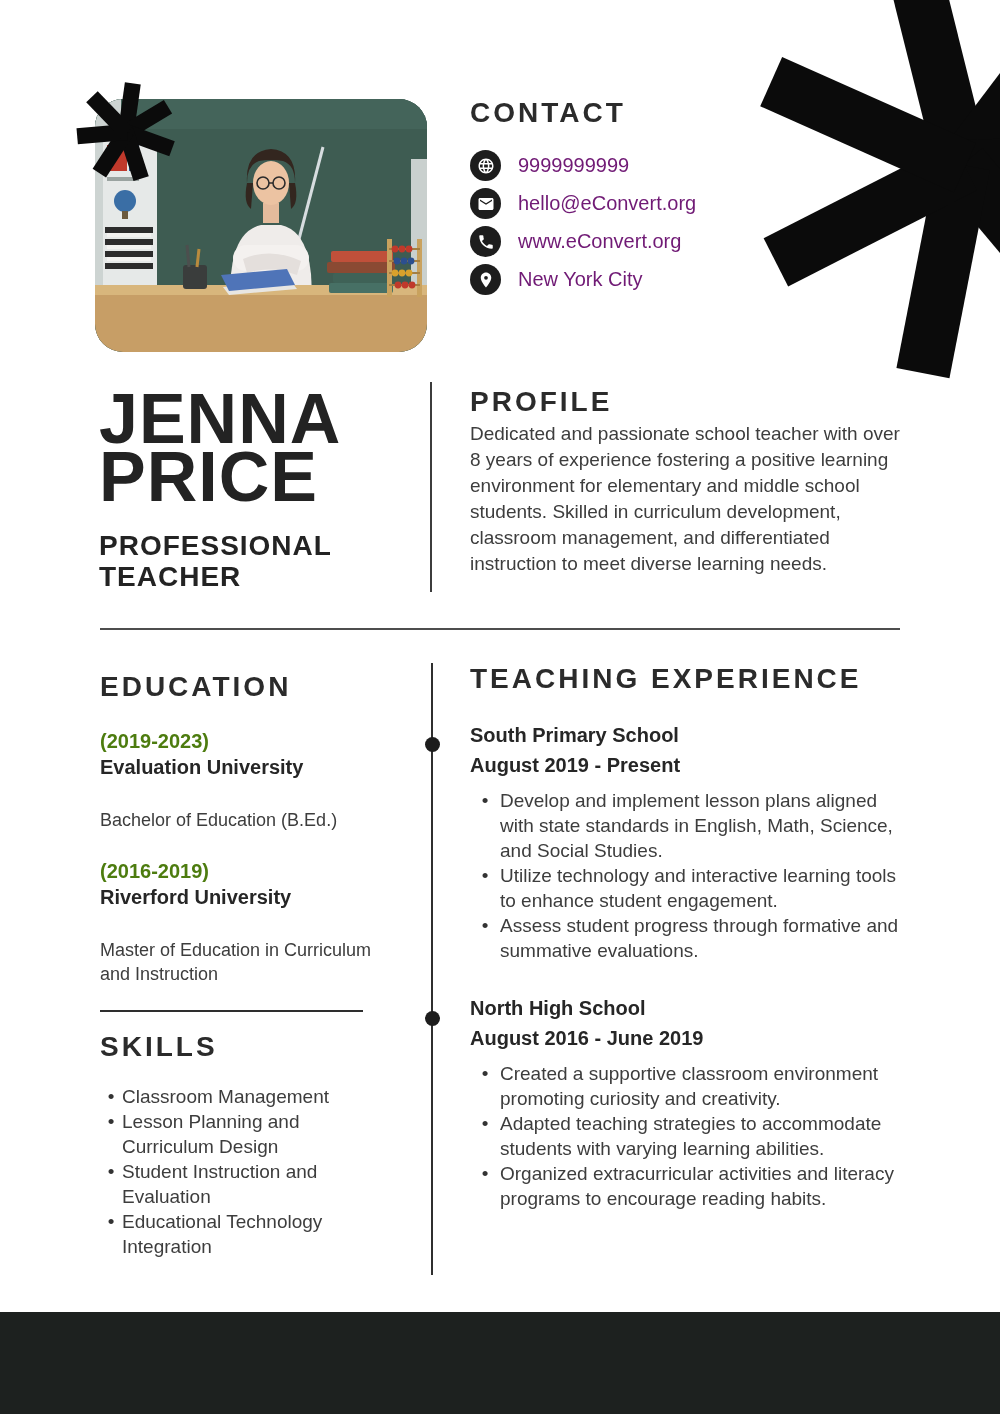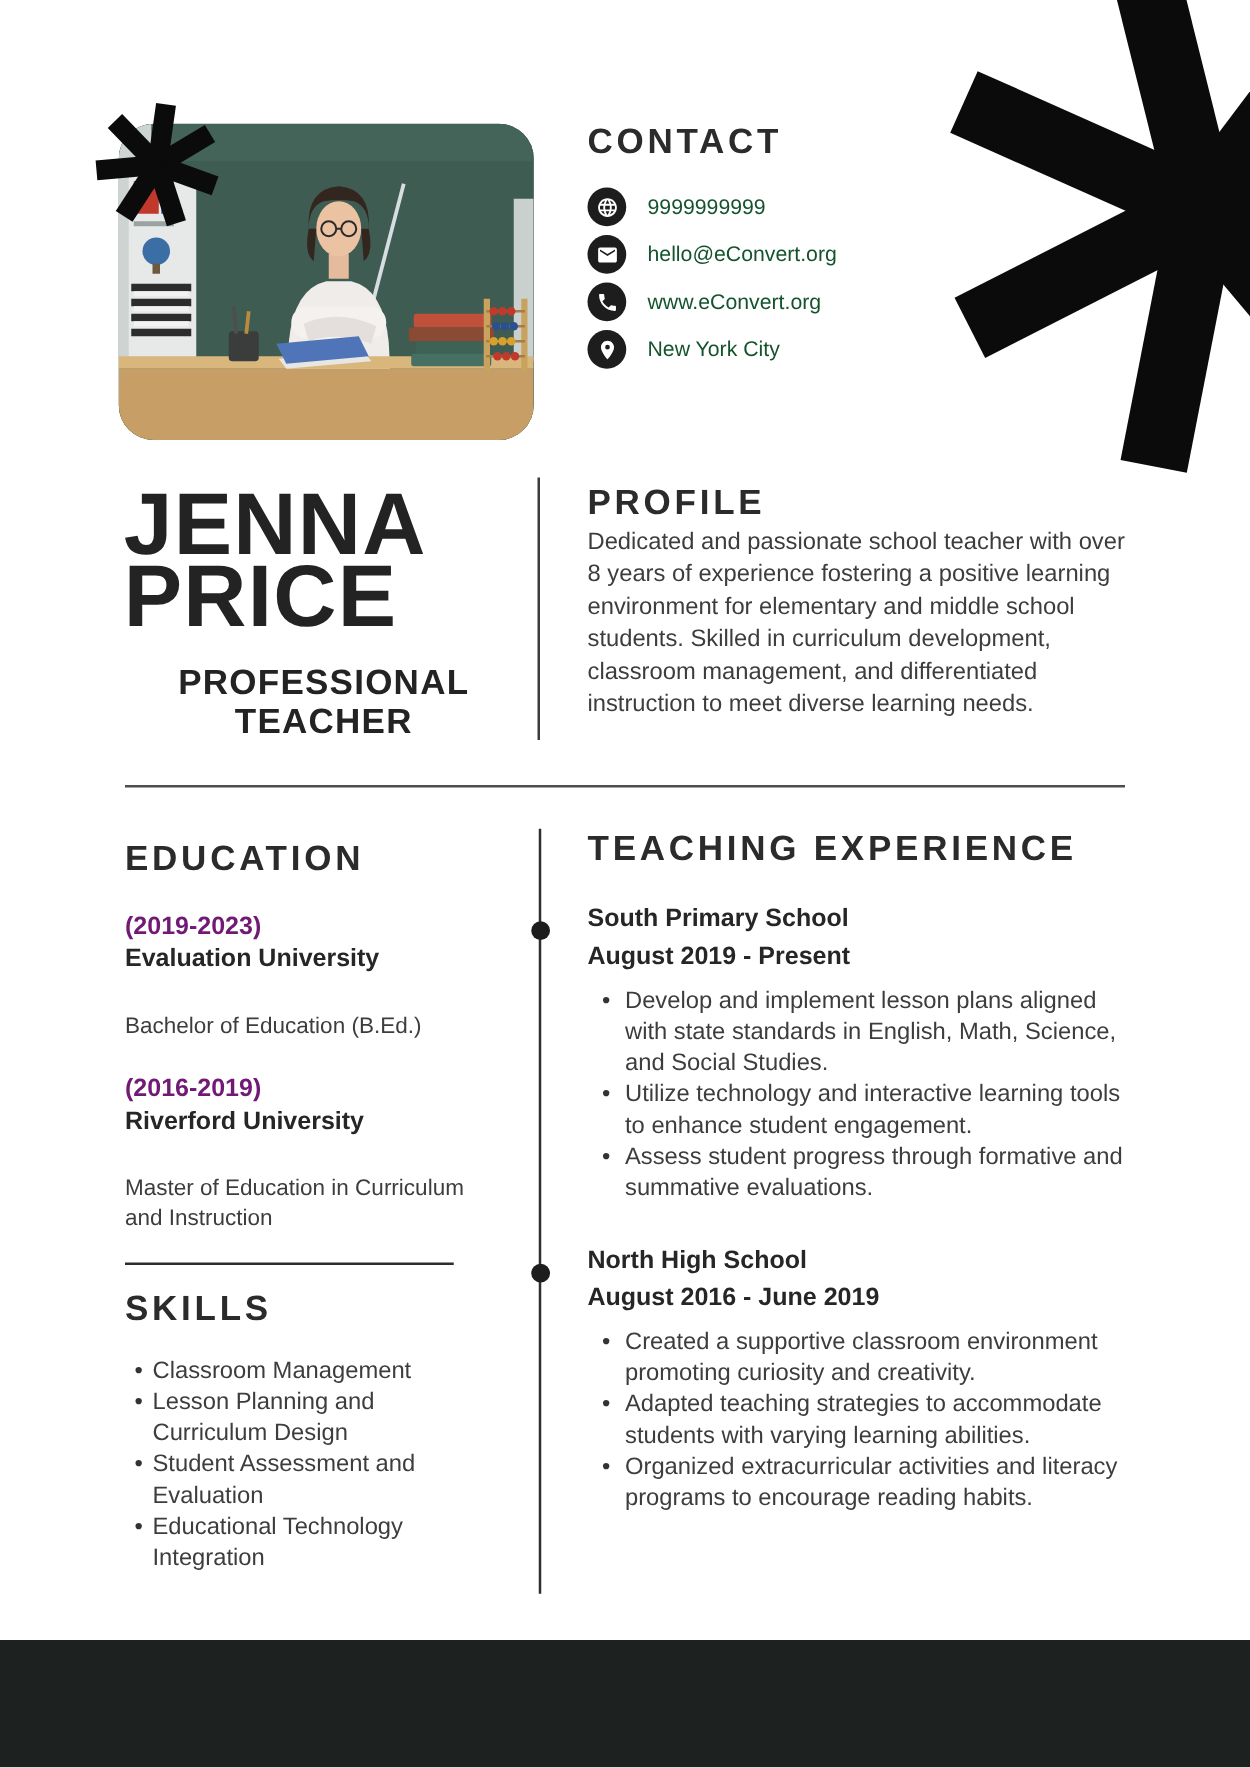--- a/index.html
+++ b/index.html
@@ -26,47 +26,47 @@
   .section-title {
     font-size:28px; font-weight:bold; letter-spacing:3px; color:#2b2b2b; line-height:34px;
   }
   .contact-rows { margin-top:20px; }
   .c-row { display:flex; align-items:center; margin-bottom:7px; height:31px; }
   .c-icon {
     width:31px; height:31px; border-radius:50%; background:#1d1d1d; flex:0 0 31px;
     display:flex; align-items:center; justify-content:center;
   }
   .c-icon svg { width:18px; height:18px; fill:#ffffff; }
-  .c-text { margin-left:17px; font-size:17px; color:#14532d; }
+  .c-text { margin-left:17px; font-size:20px; color:#701a75; }
 
   
   .name-block { position:absolute; left:99px; top:390px; width:320px; }
   .big-name { font-size:70px; line-height:58px; font-weight:bold; letter-spacing:1px; color:#232323; }
-  .role { margin-top:24px; font-size:28px; line-height:31px; font-weight:bold; letter-spacing:1px; color:#232323;text-align:center; }
+  .role { margin-top:24px; font-size:28px; line-height:31px; font-weight:bold; letter-spacing:1px; color:#232323; }
 
   
   .vline { position:absolute; width:2px; background:#3c3c3c; }
   .vline-profile { left:430px; top:382px; height:210px; }
   .vline-exp { left:431px; top:663px; height:612px; width:2px; background:#2f2f2f; }
   .timeline-dot { position:absolute; width:15px; height:15px; border-radius:50%; background:#1d1d1d; left:425px; }
   .dot-1 { top:737px; }
   .dot-2 { top:1011px; }
 
   
   .profile { position:absolute; left:470px; top:385px; width:444px; }
   .profile p { margin-top:2px; font-size:19px; line-height:26px; color:#3d3d3d; }
 
   
   .main-divider { position:absolute; left:100px; top:628px; width:800px; border-top:2px solid #4d4d4d; }
 
   
   .left-col { position:absolute; left:100px; top:670px; width:285px; }
   .edu-item { margin-top:24px; }
   .edu-item + .edu-item { margin-top:26px; }
-  .edu-years { font-size:20px; font-weight:bold; line-height:26px; color:#701a75; }
+  .edu-years { font-size:20px; font-weight:bold; line-height:26px; color:#4d7c0f; }
   .edu-school { font-size:20px; font-weight:bold; line-height:26px; color:#262626; }
   .edu-degree { margin-top:28px; font-size:18px; line-height:24px; color:#3d3d3d; }
   .skills-divider { margin-top:24px; width:263px; border-top:2px solid #2e2e2e; }
   .skills-title { margin-top:18px; }
   .bullet-list { list-style:none; margin-top:20px; }
   .bullet-list li { display:flex; font-size:19px; line-height:25px; color:#3d3d3d; margin-bottom:0; }
   .bullet-list .bl-marker { flex:0 0 22px; text-align:center; color:#333333; }
   .bullet-list .bl-text { flex:1; }
 
   
@@ -296,21 +296,21 @@
       <li>
         <span class="bl-marker">•</span>
         <span class="bl-text">Classroom Management</span>
       </li>
       <li>
         <span class="bl-marker">•</span>
         <span class="bl-text">Lesson Planning and Curriculum Design</span>
       </li>
       <li>
         <span class="bl-marker">•</span>
-        <span class="bl-text">Student Assessment and Evaluation</span>
+        <span class="bl-text">Student Instruction and Evaluation</span>
       </li>
       <li>
         <span class="bl-marker">•</span>
         <span class="bl-text">Educational Technology Integration</span>
       </li>
     </ul>
   </section>
 
   <div class="vline vline-exp"></div>
   <div class="timeline-dot dot-1"></div>

